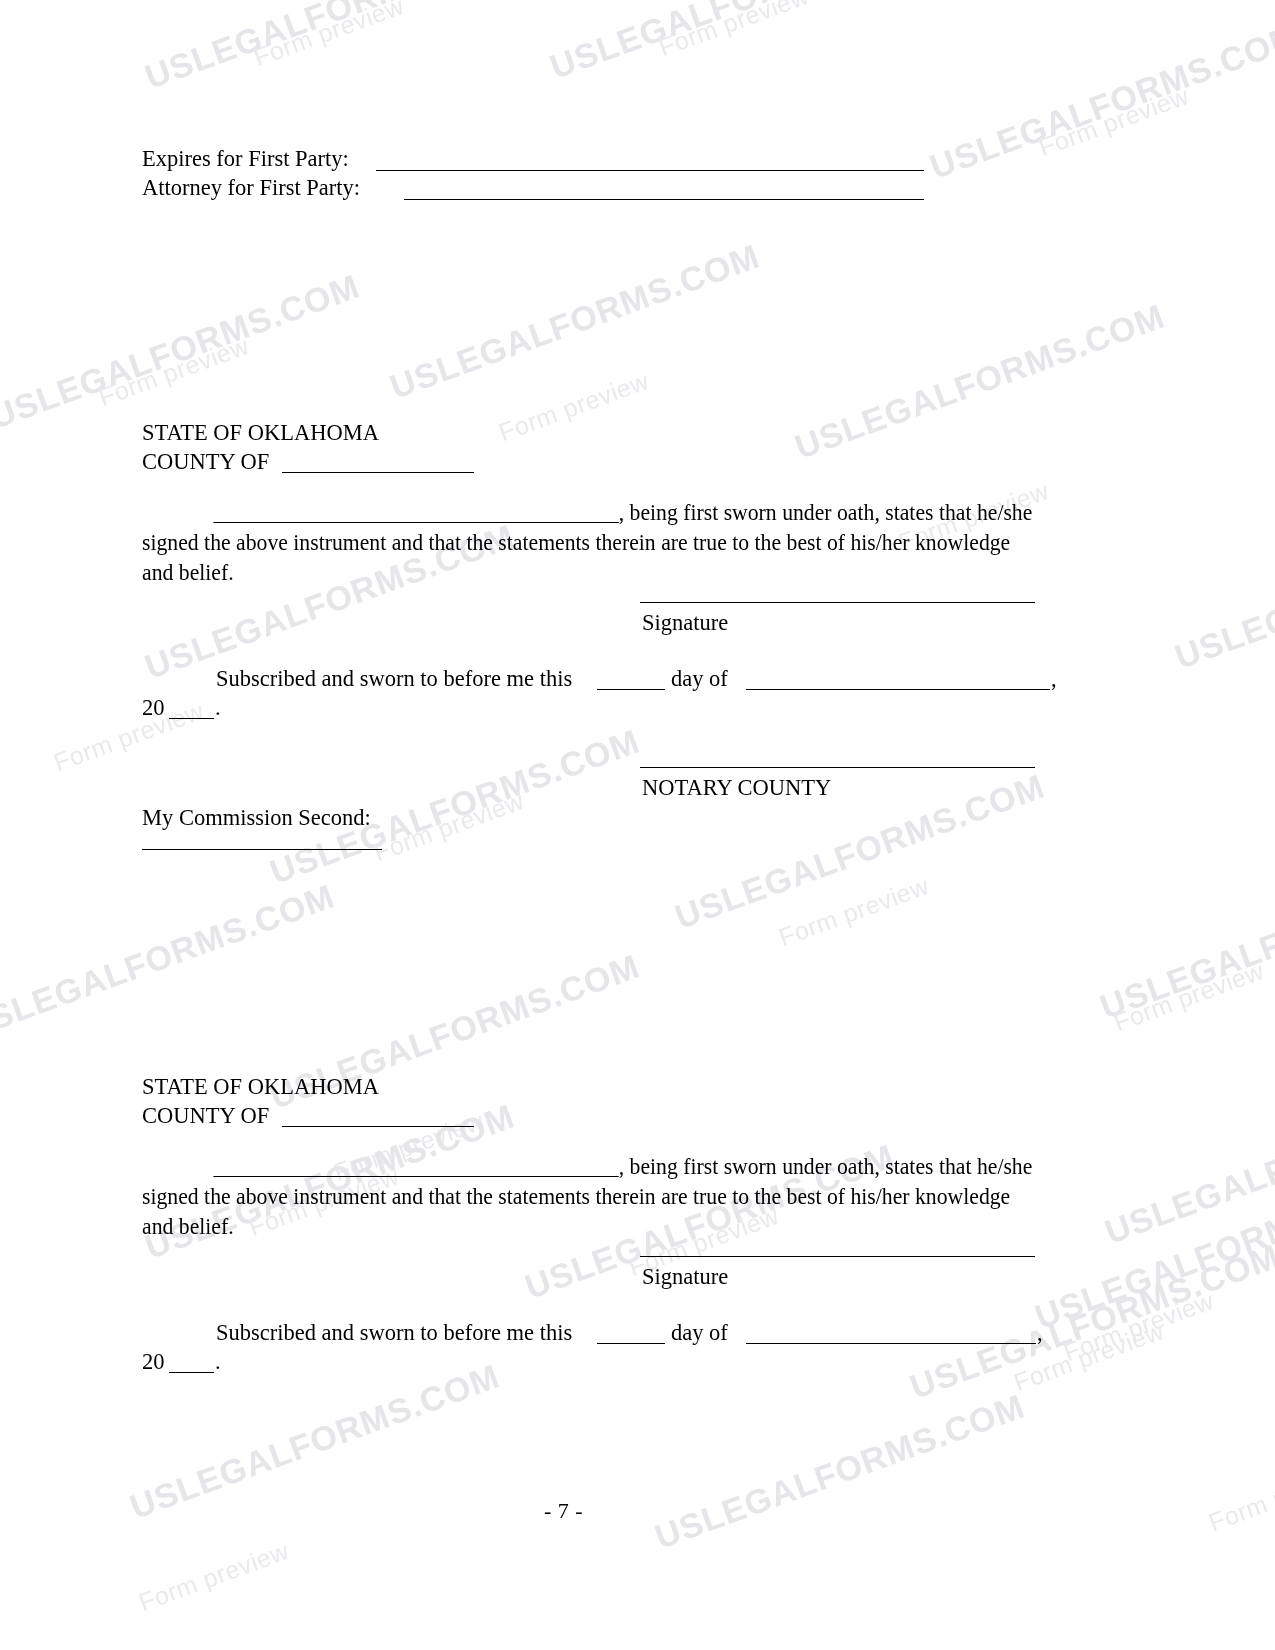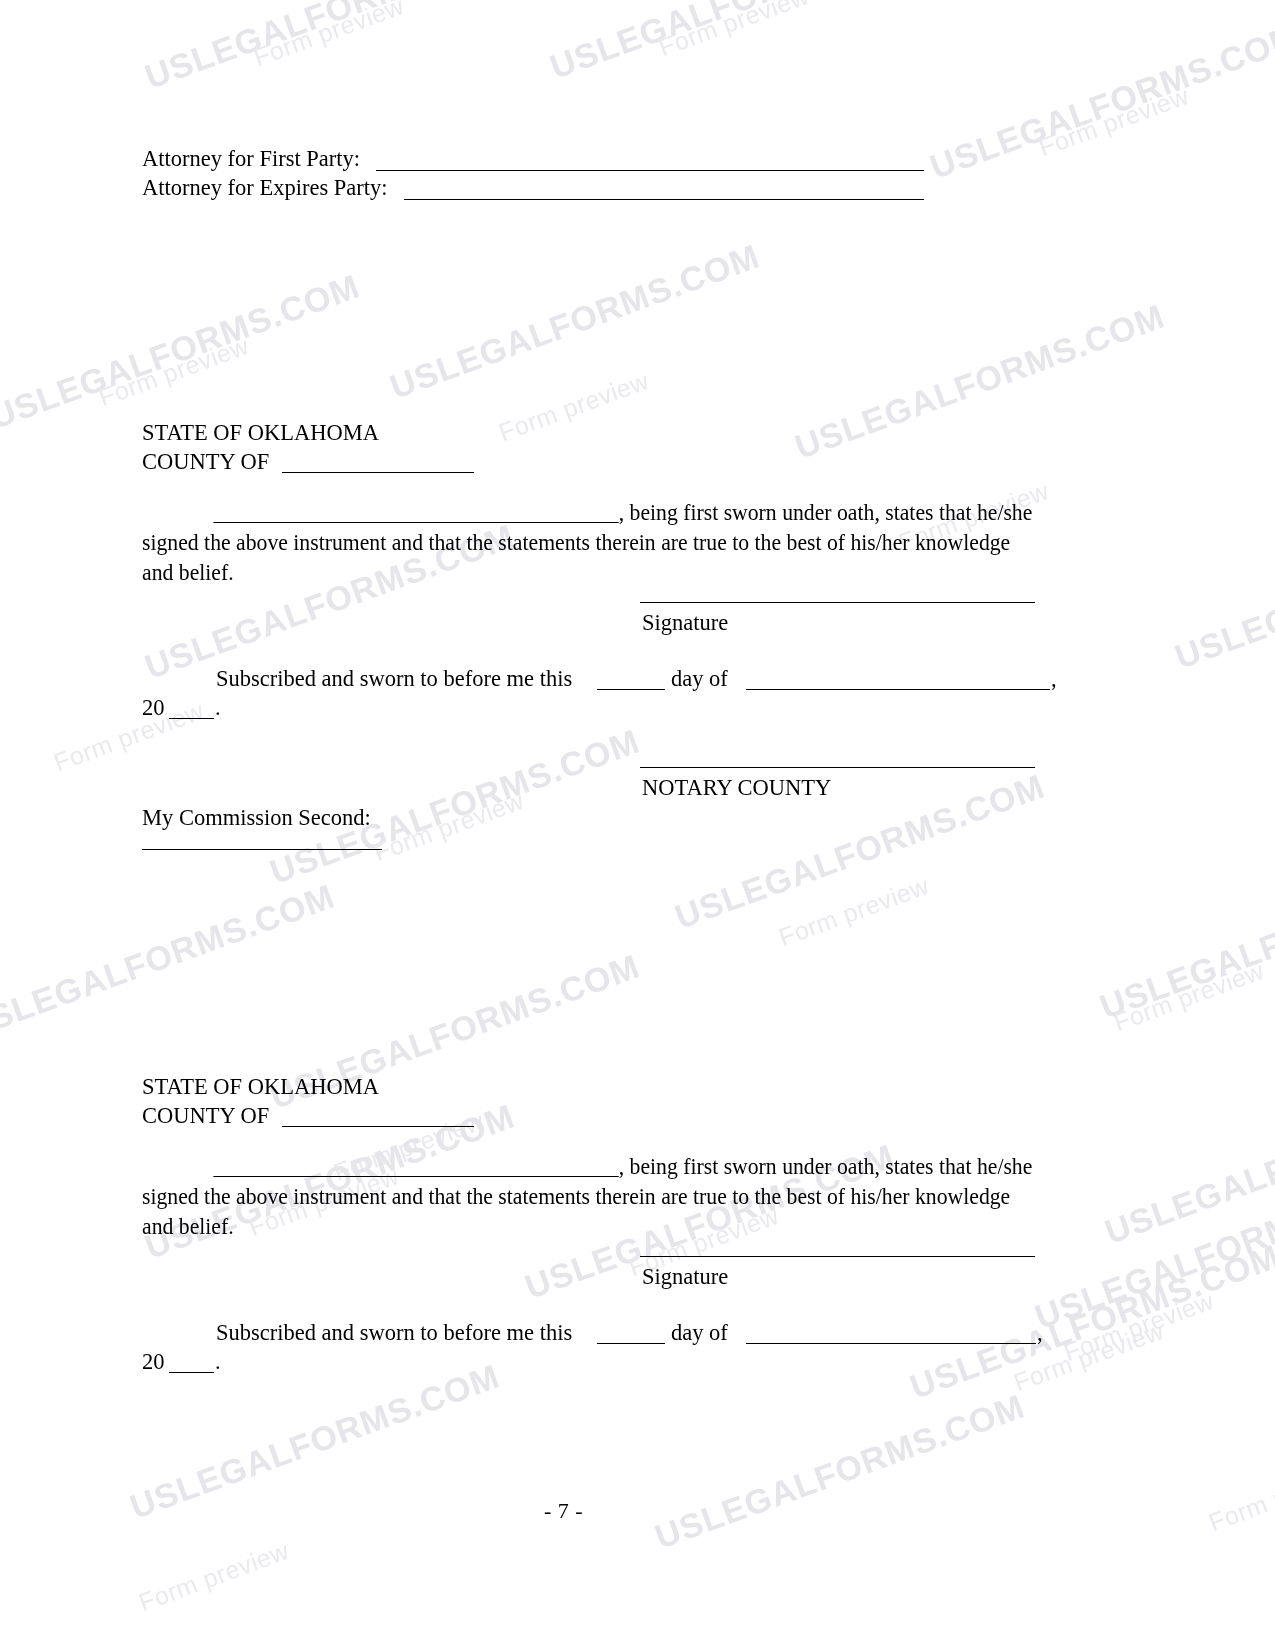--- a/index.html
+++ b/index.html
@@ -157,24 +157,24 @@
     <div class="wm brand" style="left:125px; top:1490px; transform: rotate(-20deg);">USLEGALFORMS.COM</div>
     <div class="wm preview" style="left:135px; top:1590px; transform: rotate(-20deg);">Form preview</div>
 
     <div class="wm brand" style="left:650px; top:1520px; transform: rotate(-20deg);">USLEGALFORMS.COM</div>
     <div class="wm preview" style="left:1205px; top:1510px; transform: rotate(-20deg);">Form preview</div>
   </div>
 
   <div class="content">
 
     <div class="blk" style="left:142px; top:144px;">
-      <div class="abs t" style="left:0; top:0;">Attorney for First Party:</div>
+      <div class="abs t" style="left:0; top:0;">Expires for First Party:</div>
       <div class="rule" style="left:234px; top:26px; width:548px;"></div>
 
-      <div class="abs t" style="left:0; top:29px;">Attorney for Expires Party:</div>
+      <div class="abs t" style="left:0; top:29px;">Attorney for First Party:</div>
       <div class="rule" style="left:262px; top:55px; width:520px;"></div>
     </div>
 
 
     <div class="blk" style="left:142px; top:418px;">
 
       <div class="abs t" style="left:0; top:0;">STATE OF OKLAHOMA</div>
       <div class="abs t" style="left:0; top:29px;">COUNTY OF</div>
       <div class="rule" style="left:140px; top:54px; width:192px;"></div>
 

